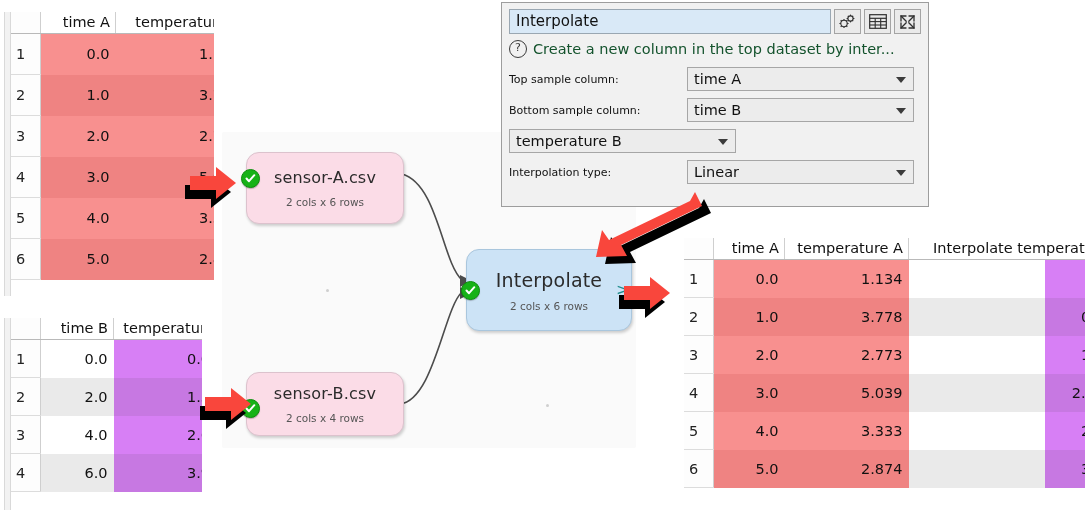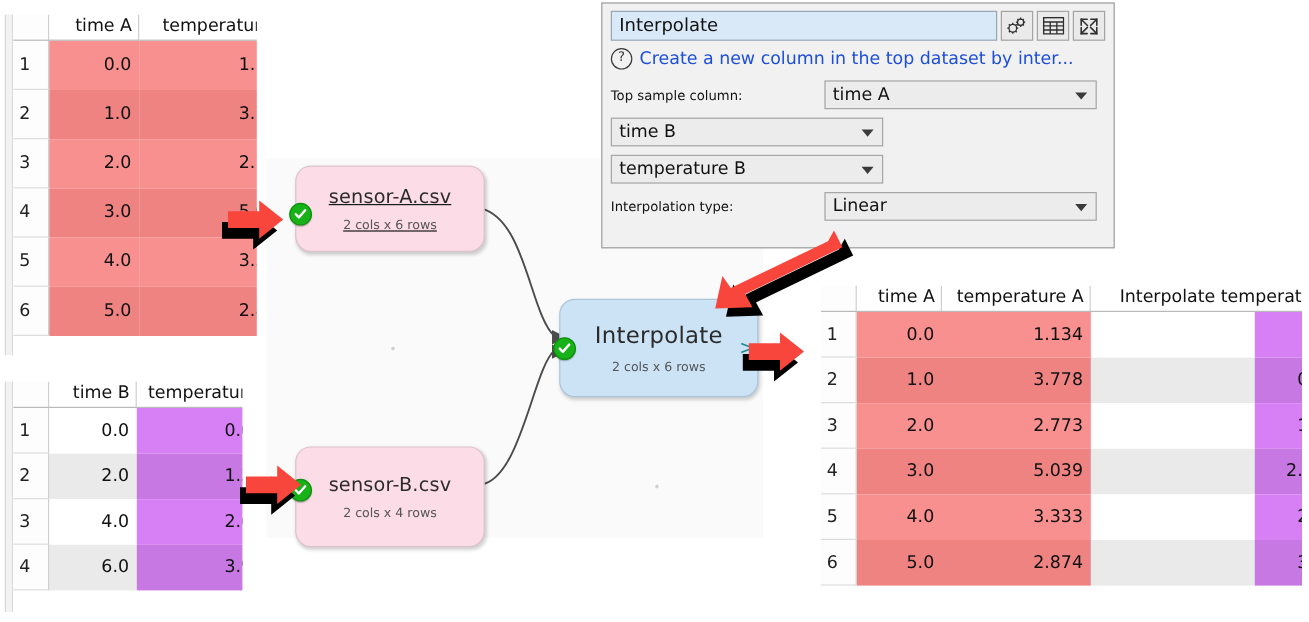--- a/index.html
+++ b/index.html
@@ -177,21 +177,21 @@
     display: flex; align-items: center; gap: 6px;
     margin-top: 4px; height: 22px;
   }
   .help-icon {
     width: 16px; height: 16px; flex: 0 0 16px;
     border: 1.4px solid #3a3a3a;
     border-radius: 50%;
     font-size: 11px; line-height: 13px;
     text-align: center; color: #3a3a3a;
   }
-  .help-text { font-size: 14.5px; color: #1d4ed8; white-space: nowrap; }
+  .help-text { font-size: 14.5px; color: #14532d; white-space: nowrap; }
   .frow {
     display: flex; align-items: center;
     margin-top: 7px;
   }
   .flabel {
     font-size: 11px; color: #111;
     white-space: nowrap;
   }
   .fcombo {
     height: 24px;
@@ -309,31 +309,31 @@
   <span class="canvas-dot" style="left:104px; top:157px;"></span>
   <span class="canvas-dot" style="left:324px; top:272px;"></span>
 
   <svg style="position:absolute; left:0; top:0; width:414px; height:316px;">
     <path d="M 180,42 C 216,52 220,130 240,148" stroke="#4c4c4c" stroke-width="1.6" fill="none"></path>
     <path d="M 178,272 C 212,268 222,176 240,160" stroke="#4c4c4c" stroke-width="1.6" fill="none"></path>
     <polygon points="238,143 250,149 238,155" fill="#4c4c4c"></polygon>
     <polygon points="238,155 250,161 238,167" fill="#4c4c4c"></polygon>
   </svg>
 
-  <div class="node source" style="left:24px; top:6px; width:158px; height:72px;text-decoration:underline;">
+  <div class="node source" style="left:24px; top:20px; width:158px; height:72px;">
     <span class="title">sensor-A.csv</span>
     <span class="sub">2 cols x 6 rows</span>
   </div>
   <div class="ok-badge" style="left:19px; top:37px;">
     <svg width="11" height="11" viewBox="0 0 11 11">
         <path d="M1.5 5.5 L4 8.2 L9.3 2.2" stroke="#ffffff" stroke-width="2" fill="none" stroke-linecap="round" stroke-linejoin="round"></path>
       </svg>
   </div>
 
-  <div class="node source" style="left:24px; top:240px; width:158px; height:84px;">
+  <div class="node source" style="left:24px; top:240px; width:158px; height:64px;">
     <span class="title">sensor-B.csv</span>
     <span class="sub">2 cols x 4 rows</span>
   </div>
   <div class="ok-badge" style="left:19px; top:267px;">
     <svg width="11" height="11" viewBox="0 0 11 11">
         <path d="M1.5 5.5 L4 8.2 L9.3 2.2" stroke="#ffffff" stroke-width="2" fill="none" stroke-linecap="round" stroke-linejoin="round"></path>
       </svg>
   </div>
 
   <div class="node op" style="left:244px; top:117px; width:166px; height:82px;">
@@ -411,20 +411,21 @@
     <div class="help-icon">?</div>
     <div class="help-text">Create a new column in the top dataset by inter...</div>
   </div>
 
   <div class="frow">
     <span class="flabel" style="width:178px;">Top sample column:</span>
     <div class="fcombo" style="width:227px;">time A<span class="caret"></span></div>
   </div>
 
   <div class="frow">
+    <span class="flabel" style="width:178px;">Bottom sample column:</span>
     <div class="fcombo" style="width:227px;">time B<span class="caret"></span></div>
   </div>
 
   <div class="frow">
     <div class="fcombo" style="width:227px;">temperature B<span class="caret"></span></div>
   </div>
 
   <div class="frow">
     <span class="flabel" style="width:178px;">Interpolation type:</span>
     <div class="fcombo" style="width:227px;">Linear<span class="caret"></span></div>

